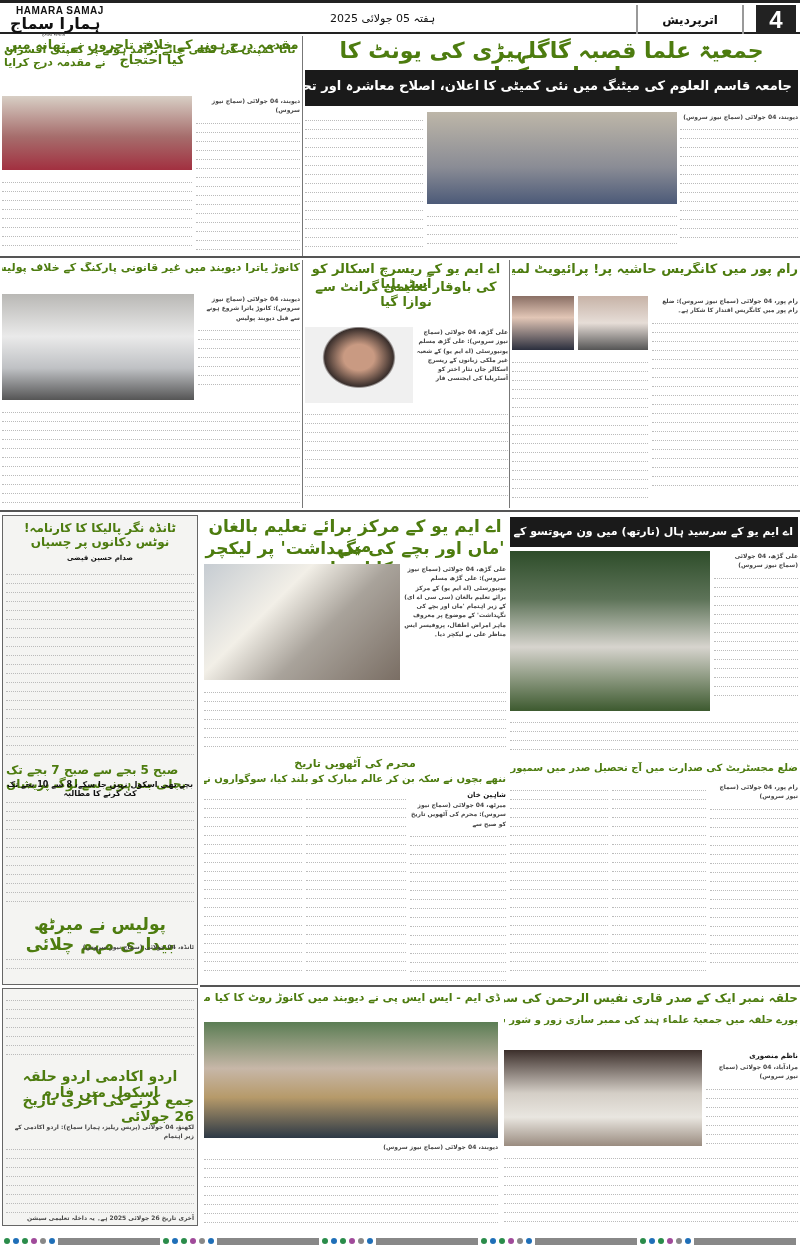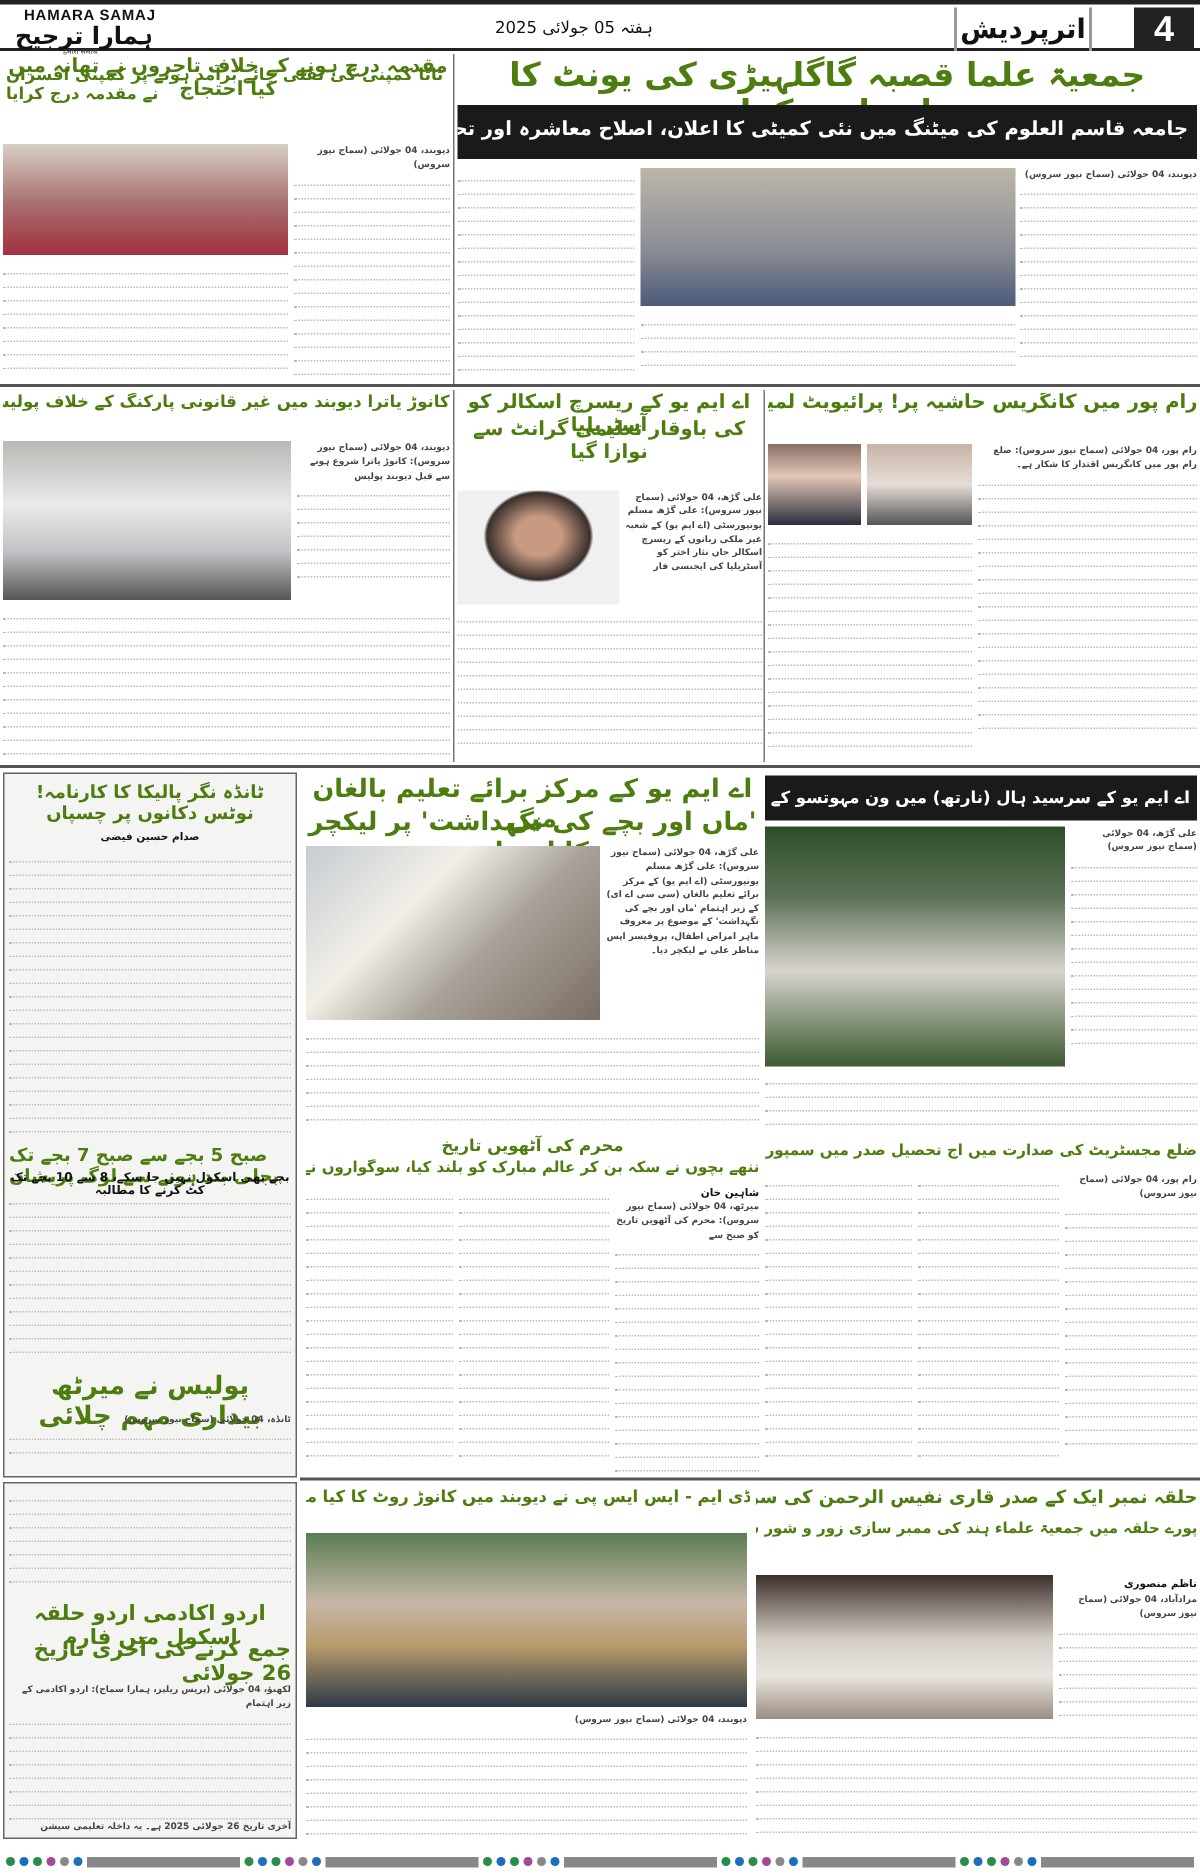--- a/index.html
+++ b/index.html
@@ -5,41 +5,41 @@
 *{box-sizing:border-box;margin:0;padding:0}
 body{width:800px;height:1250px;background:#fff;font-family:"DejaVu Sans",sans-serif;color:#111;position:relative;overflow:hidden}
 .abs{position:absolute}
 .rtl{direction:rtl;text-align:right}
 .masthead{left:0;top:0;width:800px;height:34px;border-top:3px solid #222;border-bottom:2px solid #222}
 .logo{left:4px;top:2px;width:128px;height:30px}
 .logo-en{font-family:"Liberation Sans",sans-serif;font-weight:900;font-size:10px;letter-spacing:.5px;position:absolute;left:12px;top:0}
 .logo-ur{font-family:"DejaVu Sans",sans-serif;font-weight:900;font-size:16px;position:absolute;left:6px;top:9px;direction:rtl}
 .logo-hi{font-size:5px;position:absolute;left:38px;top:26px;color:#333}
 .dateline{left:330px;top:9px;font-size:11px;font-weight:normal;direction:rtl;white-space:nowrap}
-.section-box{left:636px;top:2px;width:92px;height:29px;border-left:2px solid #999;border-right:2px solid #999;font-weight:bold;font-size:18px;display:flex;align-items:center;justify-content:center}
+.section-box{left:636px;top:2px;width:108px;height:29px;border-left:2px solid #999;border-right:2px solid #999;font-weight:bold;font-size:12px;display:flex;align-items:center;justify-content:center}
 .pgno{left:756px;top:2px;width:40px;height:29px;background:#222;color:#fff;font-family:"Liberation Sans",sans-serif;font-weight:900;font-size:24px;display:flex;align-items:center;justify-content:center}
 .headline{font-weight:900;color:#4d7c0f;line-height:1.15}
 .blackbar{background:#1a1a1a;color:#fff}
 .photo{background:#9a9690;overflow:hidden}
 .txt{font-size:6px;line-height:1.55;color:#444;overflow:hidden}
 .txt span{display:block;border-bottom:1px dotted #bbb;height:9px}
 .vrule{background:#777;width:1px}
 .hrule{background:#555;height:1px}
 .boxed{border:1px solid #666}
 .footer{left:0;top:1232px;width:800px;height:18px;display:flex;align-items:center;gap:3px;padding:0 4px}
 .seg{height:7px;background:#888;flex:1}
 .dot{width:6px;height:6px;border-radius:50%}
 </style>
 </head>
 <body>
 
 <div class="abs masthead">
   <div class="abs logo">
     <span class="logo-en">HAMARA SAMAJ</span>
-    <span class="logo-ur">ہمارا ترجیح</span>
+    <span class="logo-ur">ہمارا سماج</span>
     <span class="logo-hi">हमारा समाज</span>
   </div>
   <div class="abs dateline">ہفتہ 05 جولائی 2025</div>
   <div class="abs section-box rtl">اترپردیش</div>
   <div class="abs pgno">4</div>
 </div>
 
 <div class="abs headline rtl" style="left:305px;top:38px;width:493px;font-size:22px;text-align:center">جمعیۃ علما قصبہ گاگلہیڑی کی یونٹ کا انتخاب مکمل</div>
 <div class="abs blackbar rtl" style="left:305px;top:70px;width:493px;height:36px;font-size:13px;font-weight:bold;padding:8px 6px;text-align:center;white-space:nowrap;overflow:hidden">جامعہ قاسم العلوم کی میٹنگ میں نئی کمیٹی کا اعلان، اصلاح معاشرہ اور تحفظ مدارس کو ترجیح دی جائے گی</div>
 <div class="abs photo" style="left:427px;top:112px;width:250px;height:92px;background:linear-gradient(#bdb6a8,#8a8c95 60%,#4c5a78)"></div>

